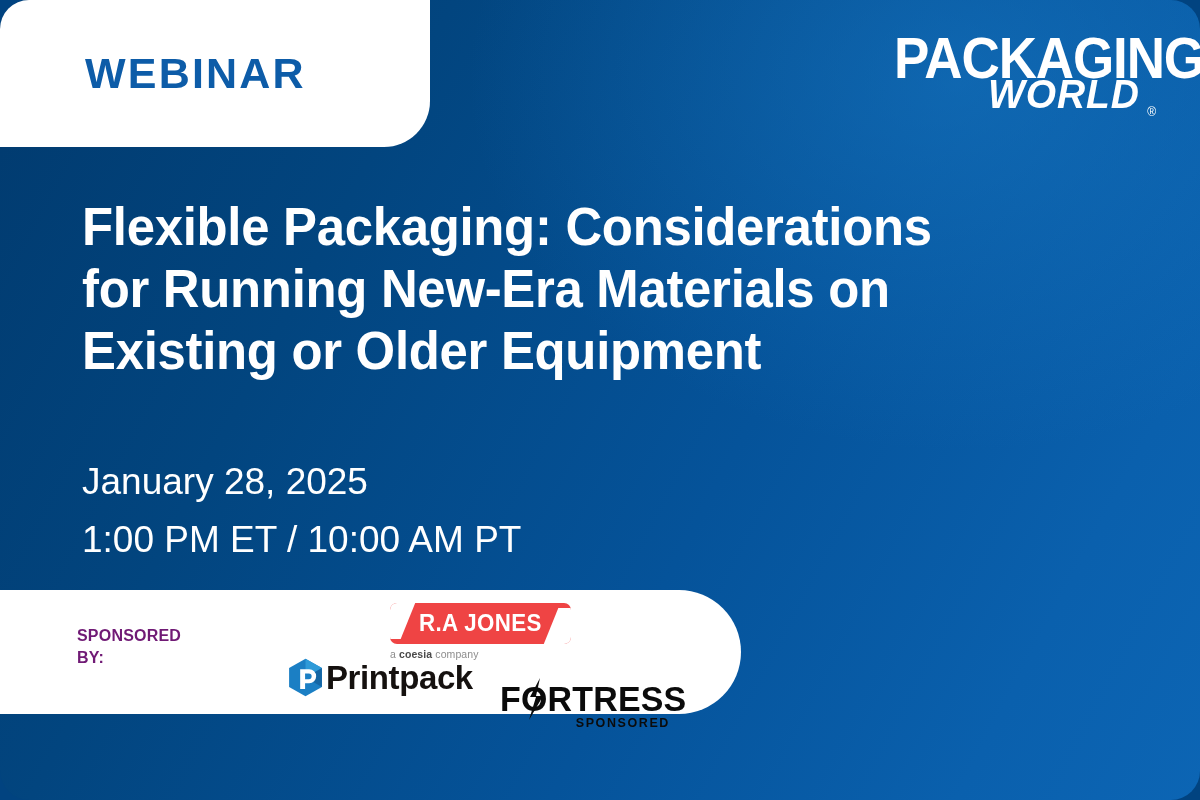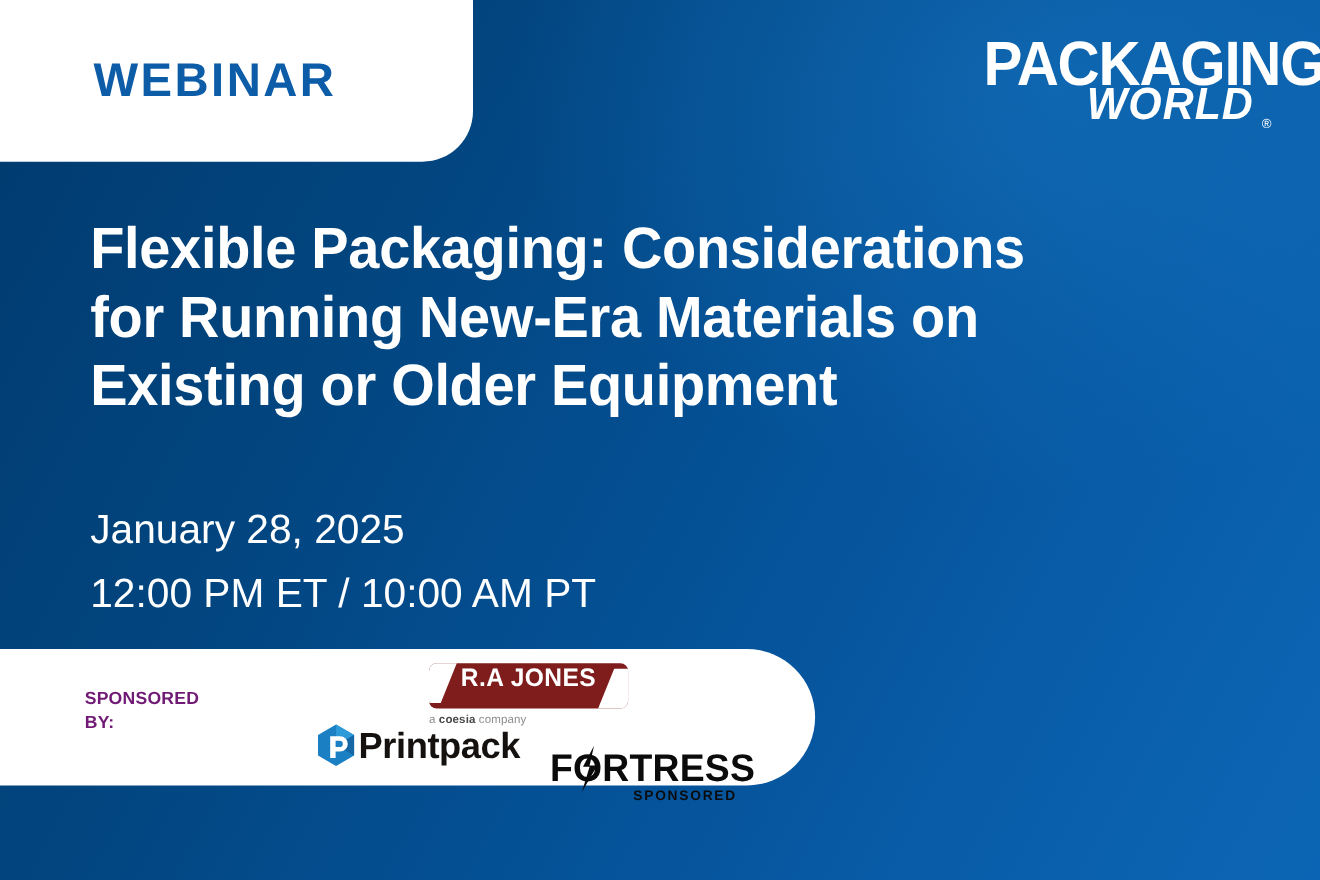--- a/index.html
+++ b/index.html
@@ -15,21 +15,21 @@
     width:1200px;
     height:800px;
     overflow:hidden;
     background:
       radial-gradient(ellipse 900px 700px at 78% 12%, rgba(20,115,190,0.55) 0%, rgba(20,115,190,0.0) 62%),
       linear-gradient(118deg, #013c72 0%, #024versus 0%, #02457f 26%, #05539a 58%, #0a5fab 82%, #0b63b1 100%);
   }
   
   #promo { background:
       radial-gradient(ellipse 820px 620px at 80% 10%, rgba(25,122,198,0.50) 0%, rgba(25,122,198,0.0) 60%),
-      linear-gradient(118deg, #013a6e 0%, #02457f 28%, #05539a 60%, #0a60ad 85%, #0c65b4 100%);
+      linear-gradient(118deg, #013a6e 0%, #02457f 28%, #05539a 60%, #0a60ad 85%, #0c65b4 100%); border-radius: 29px;
   }
 
   
   .webinar-badge {
     position:absolute; left:-40px; top:-30px;
     width:470px; height:177px;
     background:#ffffff;
     border-radius:0 18px 46px 0;
     display:flex; align-items:flex-end;
     padding:0 0 52px 125px;
@@ -117,24 +117,24 @@
   .sponsored-by span { display:block; }
 
   
   .rajones {
     position:absolute; left:430px; top:13px;
     width:190px; height:58px;
   }
   .raj-badge {
     position:relative;
     width:181px; height:41px;
-    background:#7f1d1d;
+    background:#ef4444;
     border-radius:7px;
     overflow:hidden;
-    display:flex; justify-content:center;
+    display:flex; align-items:center; justify-content:center;
   }
   .raj-badge .sw-left {
     position:absolute; left:-22px; top:-30px;
     width:46px; height:66px;
     background:#ffffff;
     transform:skewX(-22deg);
   }
   .raj-badge .sw-right {
     position:absolute; right:-26px; bottom:-30px;
     width:52px; height:66px;
@@ -222,21 +222,21 @@
   </div>
 
   <div class="title">
     <span class="tline">Flexible Packaging: Considerations</span>
     <span class="tline">for Running New-Era Materials on</span>
     <span class="tline">Existing or Older Equipment</span>
   </div>
 
   <div class="when">
     <span>January 28, 2025</span>
-    <span>12:00 PM ET / 10:00 AM PT</span>
+    <span>1:00 PM ET / 10:00 AM PT</span>
   </div>
 
   <div class="sponsor-panel">
 
     <div class="sponsored-by">
       <span>SPONSORED</span>
       <span>BY:</span>
     </div>
 
     <div class="rajones">

